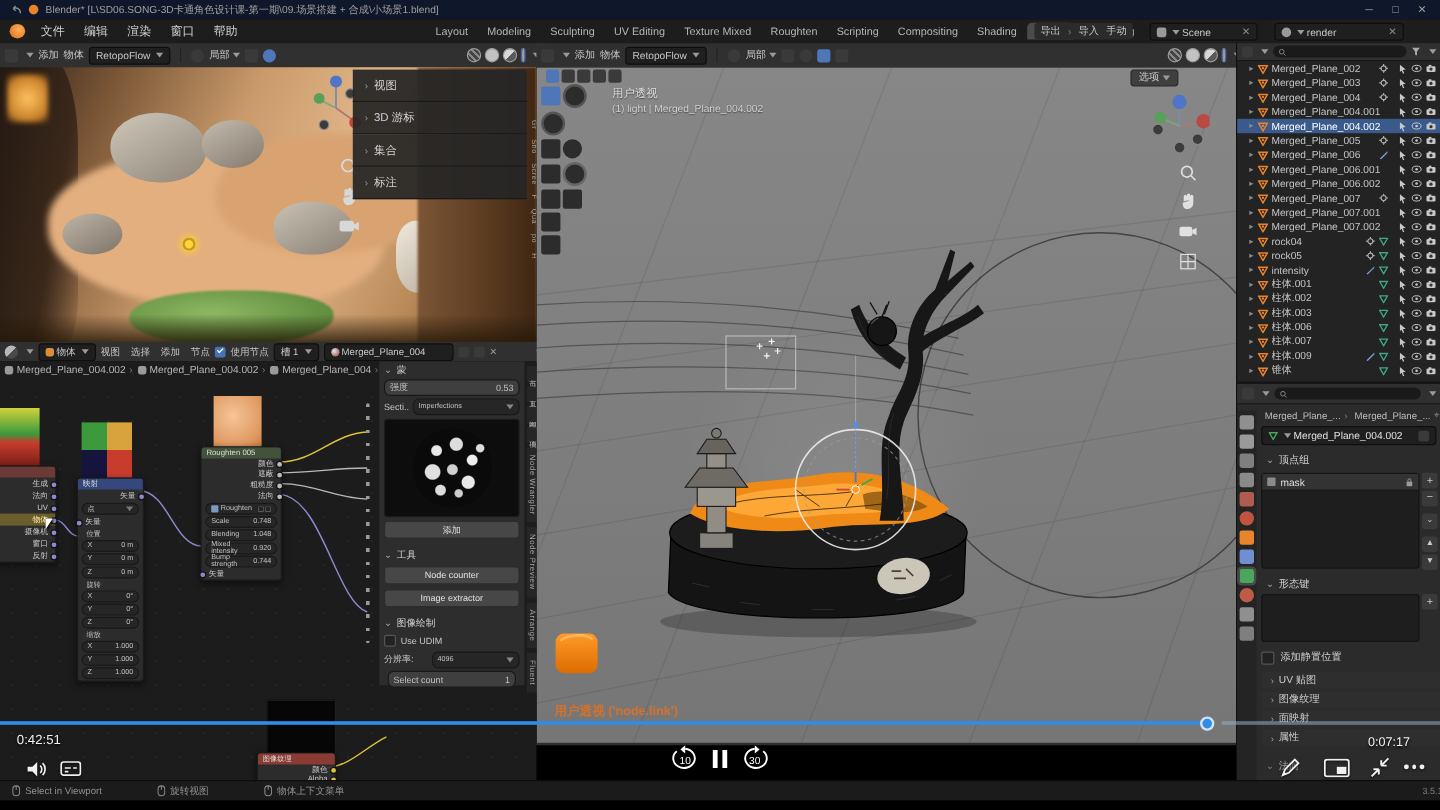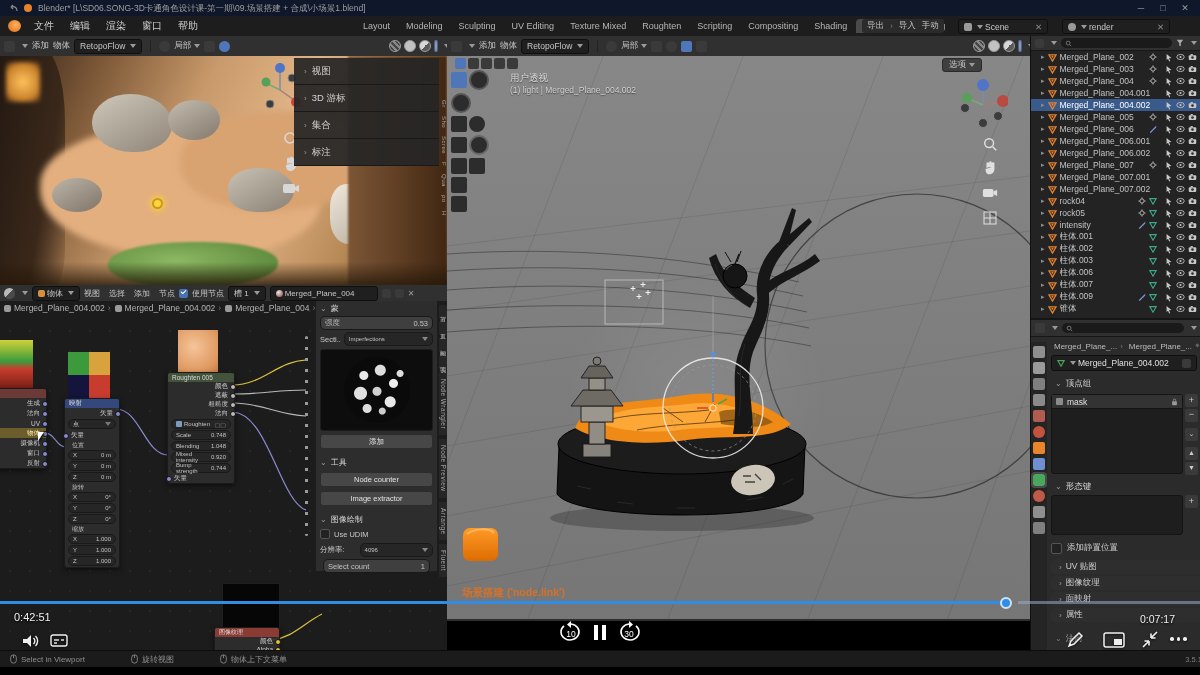--- a/index.html
+++ b/index.html
@@ -778,21 +778,21 @@
         <path d="M13 6 L17 4 V11 L13 9 Z" fill="#e0e0e0"></path>
       </svg>
     <svg class="r" style="right:32px;top:154px" width="16" height="16" viewBox="0 0 16 16">
         <g stroke="#e0e0e0" stroke-width="1">
           <rect x="2" y="2" width="12" height="12" fill="none"></rect>
           <line x1="2" y1="8" x2="14" y2="8"></line>
           <line x1="8" y1="2" x2="8" y2="14"></line>
         </g>
       </svg>
 
-    <div class="r" style="left:15px;top:530px;font-size:10.5px;font-weight:bold"><span style="color:#d4722c">场景搭建 ('node.link')</span></div>
+    <div class="r" style="left:15px;top:530px;font-size:10.5px;font-weight:bold"><span style="color:#d4722c">用户透视 ('node.link')</span></div>
 
     <div class="r ehdr" style="left:0;top:563px;width:583px;height:24px;background:#2e2e2e">
 
       <span style="width:88px"></span>
 
     </div>
   </div>
 
   
   <div class="r" style="left:1030px;top:36px;width:170px;height:282px;background:#232323;border-left:1px solid #101010">

